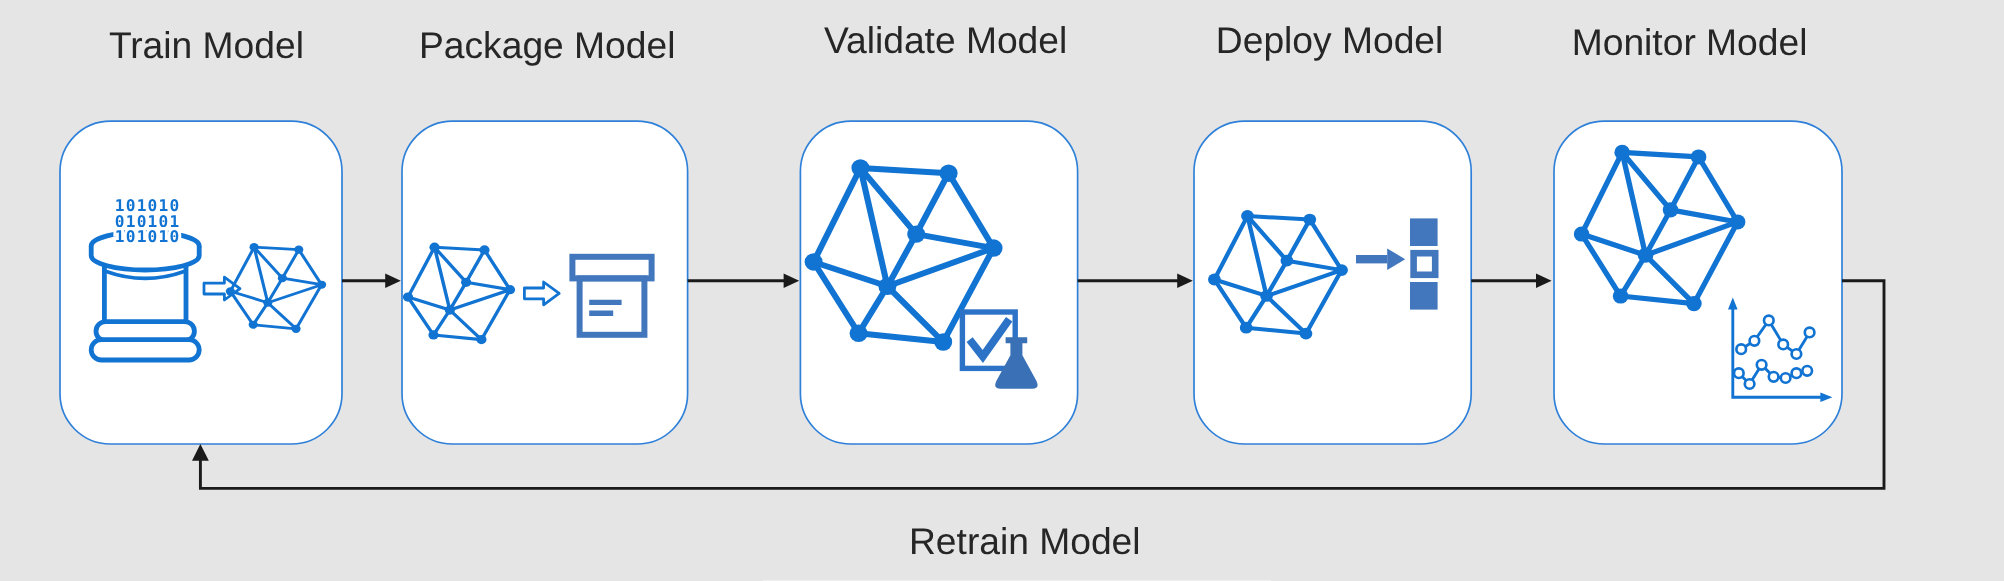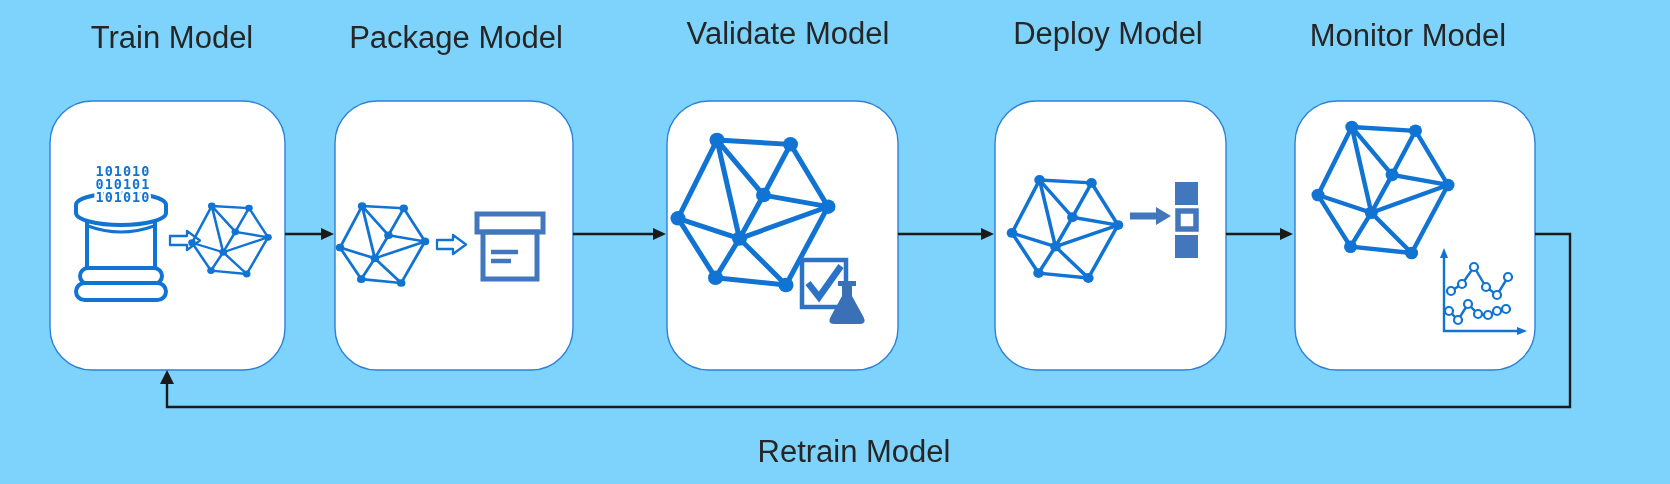--- a/index.html
+++ b/index.html
@@ -1,16 +1,16 @@
 <!DOCTYPE html>
 <html style="--icon-blue: #1173d2; --border-blue: #2f80d9; --steel-blue: #4377bd; --check-blue: #2c73c8; --flask-blue: #3a70b5; --connector-black: #1a1a1a; --title-color: #262626;"><head>
 <meta charset="utf-8">
 <style>
   html,body{margin:0;padding:0;background:#ffffff;}
-  .canvas{position:relative;width:1670px;height:484px;background:#7dd3fc;overflow:hidden;
+  .canvas{position:relative;width:1670px;height:484px;background:#e5e5e5;overflow:hidden;
           font-family:"Liberation Sans",sans-serif;}
   svg{position:absolute;left:0;top:0;}
 
   .stage-box{fill:#ffffff;stroke:var(--border-blue);stroke-width:1.4;}
   .stage-title{fill:var(--title-color);font-size:31px;font-weight:400;
                font-family:"Liberation Sans",sans-serif;text-anchor:middle;}
   .loop-label{fill:var(--title-color);font-size:31px;font-weight:400;
               font-family:"Liberation Sans",sans-serif;text-anchor:middle;}
 
   .net-edges{stroke:var(--icon-blue);stroke-width:3.4;fill:none;stroke-linejoin:round;}

